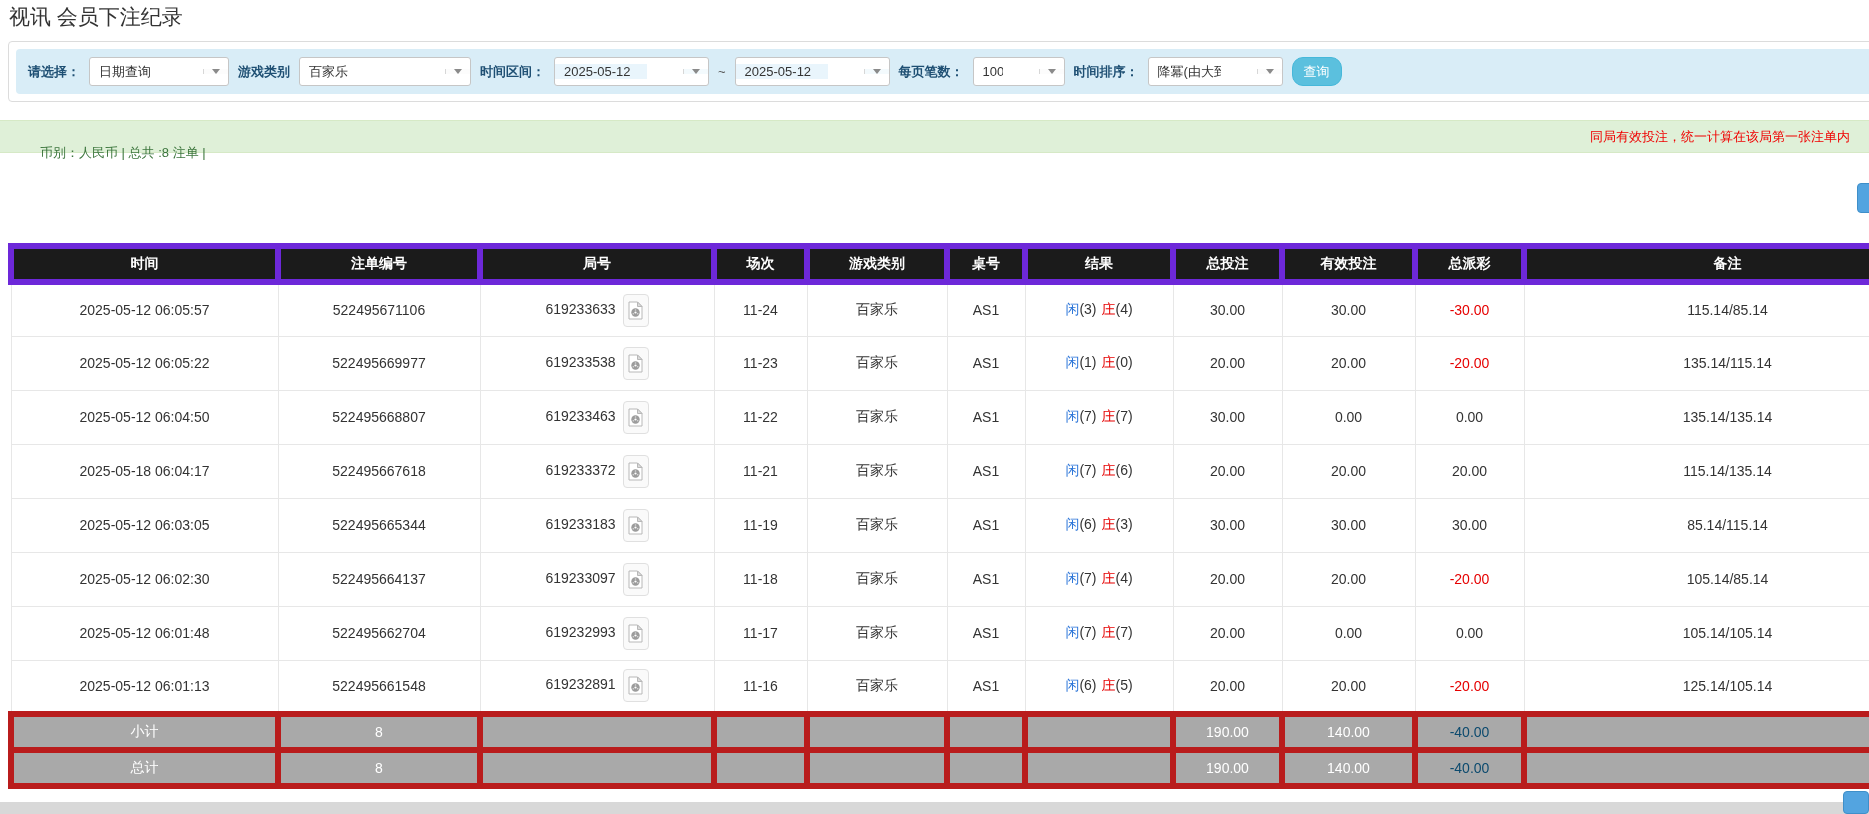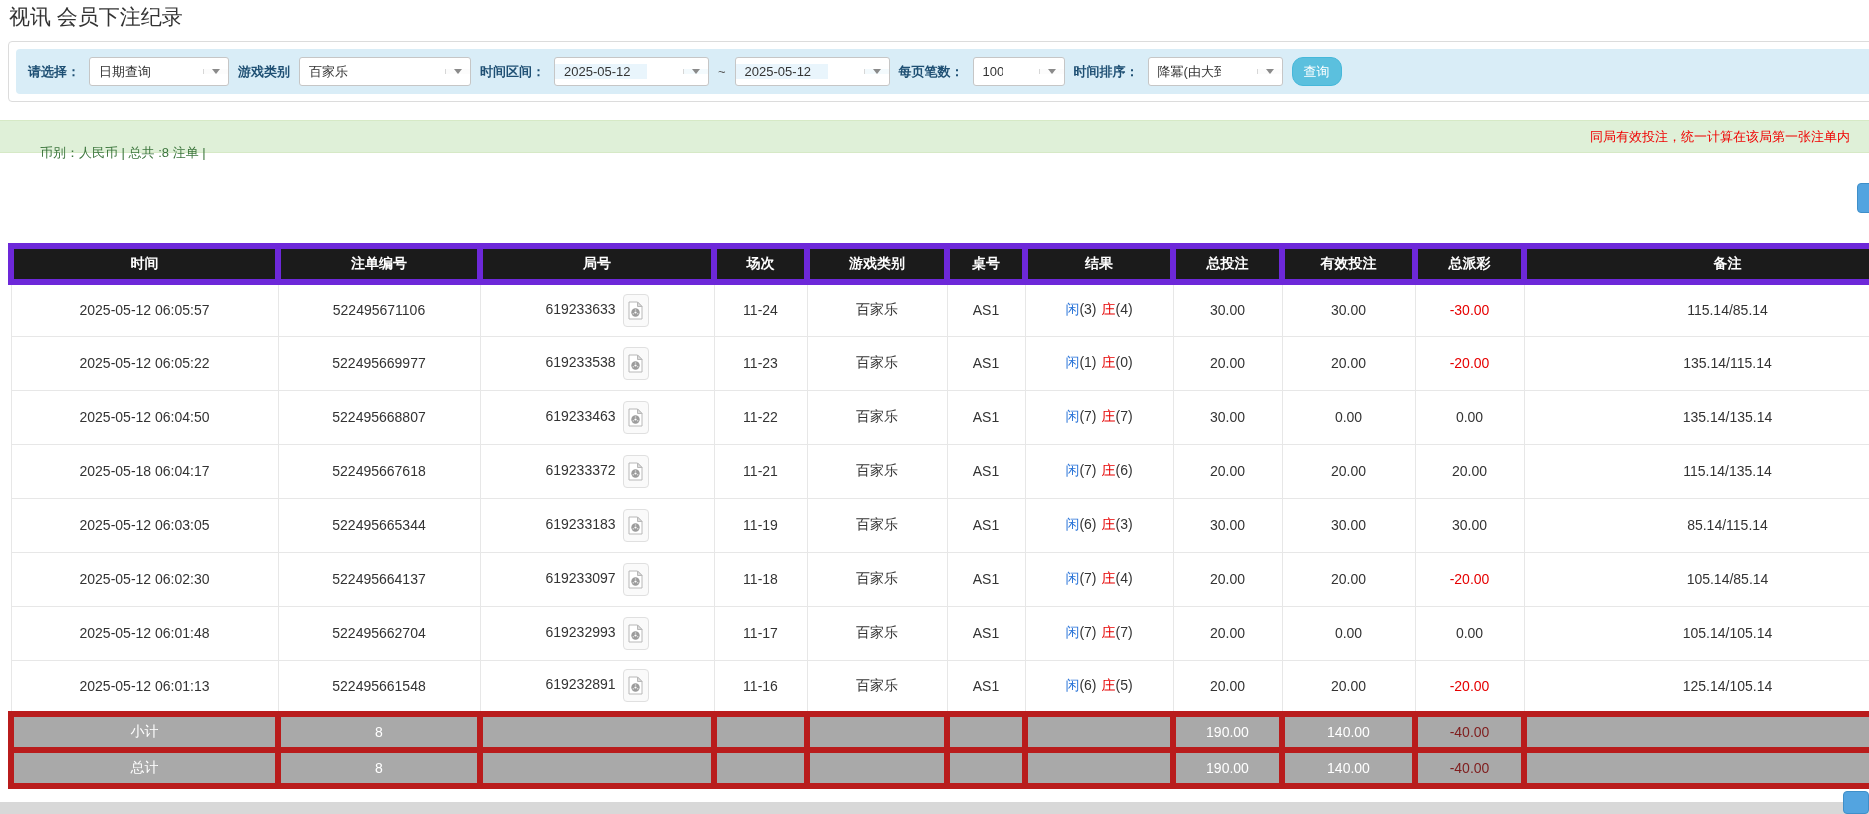--- a/index.html
+++ b/index.html
@@ -37,21 +37,21 @@
   table { border-collapse: collapse; table-layout: fixed; width: 1920px; }
   th { background: #1b1b1b; color: #fff; font-size: 14px; font-weight: bold; height: 36px; text-align: center; border: 6px solid #6d28d9; }
   tbody.data td { height: 54px; background: #fff; text-align: center; font-size: 14px; color: #333; border: 1px solid #e7e7e7; }
   .link { color: #2d76d9; cursor: pointer; }
   .res-p { color: #2d76d9; }
   .res-b { color: #e60000; margin-left: 5px; }
   .res-score { color: #333; }
   .payout.neg { color: #e60000; }
   .video-btn { display: inline-flex; width: 26px; height: 33px; margin-left: 7px; border: 1px solid #e0e0e0; border-radius: 4px; background: #fafafa; align-items: center; justify-content: center; vertical-align: middle; cursor: pointer; }
   tbody.summary td { height: 36px; background: #a9a9a9; color: #fff; font-size: 14px; text-align: center; border: 6px solid #b91c1c; }
-  tbody.summary td.payout.neg { color: #7f1d1d; }
+  tbody.summary td.payout.neg { color: #0c4a6e; }
 
   
   .bottom-strip { position: absolute; left: 0; top: 802px; width: 1869px; height: 12px; background: #d8d8d8; }
   .bottom-btn { position: absolute; left: 1843px; top: 791px; width: 26px; height: 23px; border-radius: 4px; background: #53a4e0; border: 1px solid #3f8fc9; cursor: pointer; }
 </style>
 </head>
 <body>
 
 <div class="screen">
 

